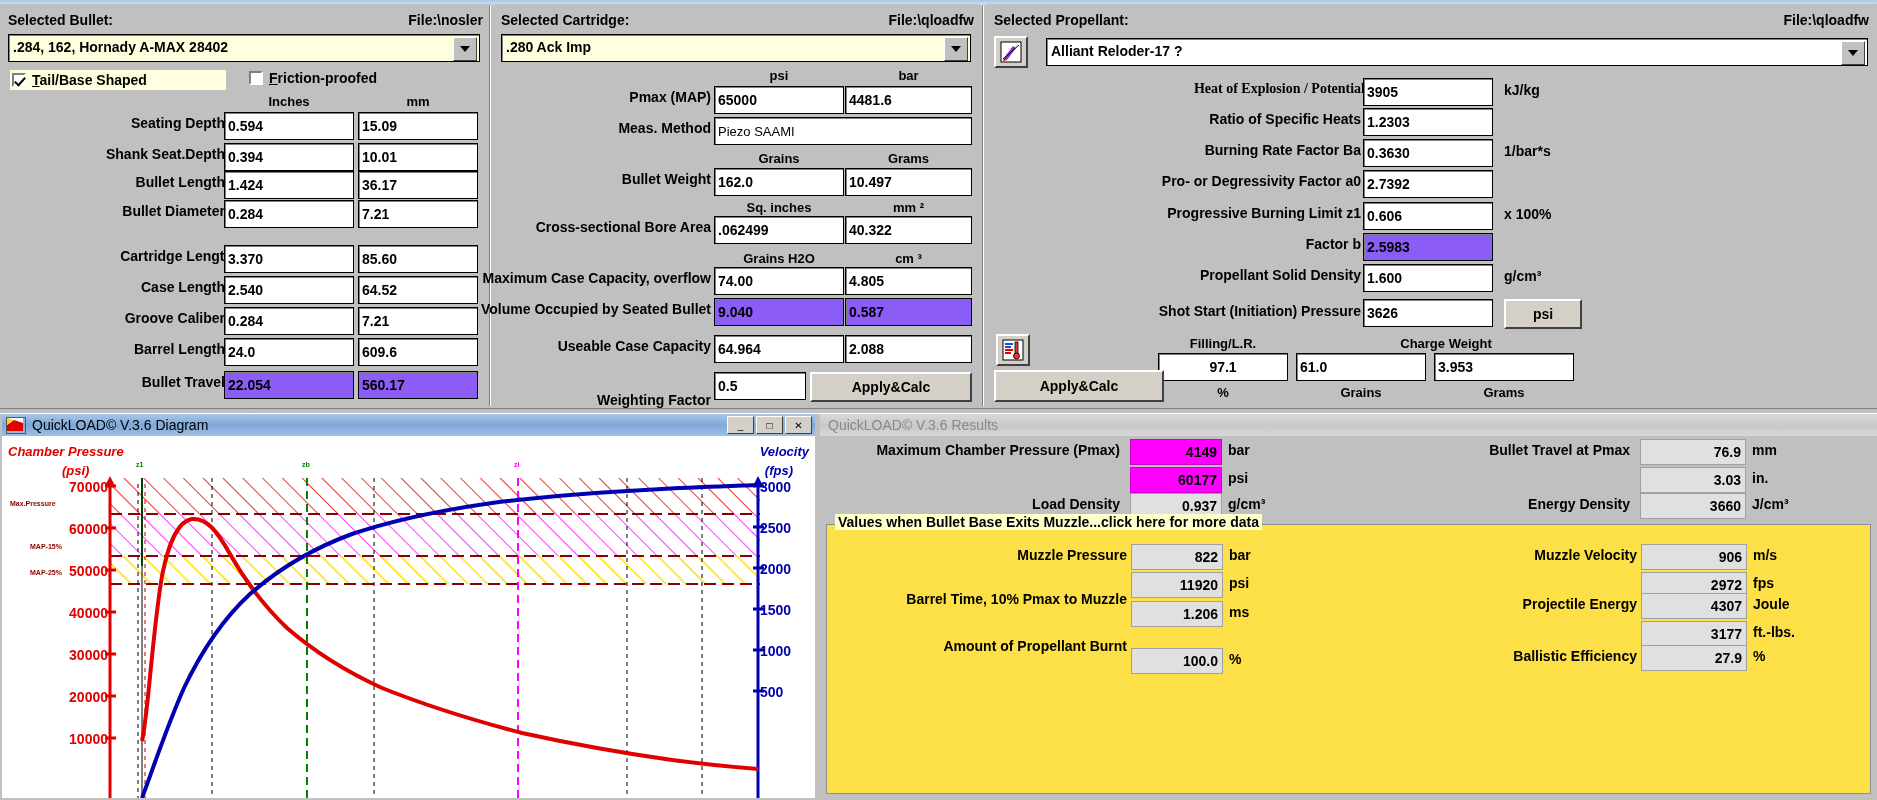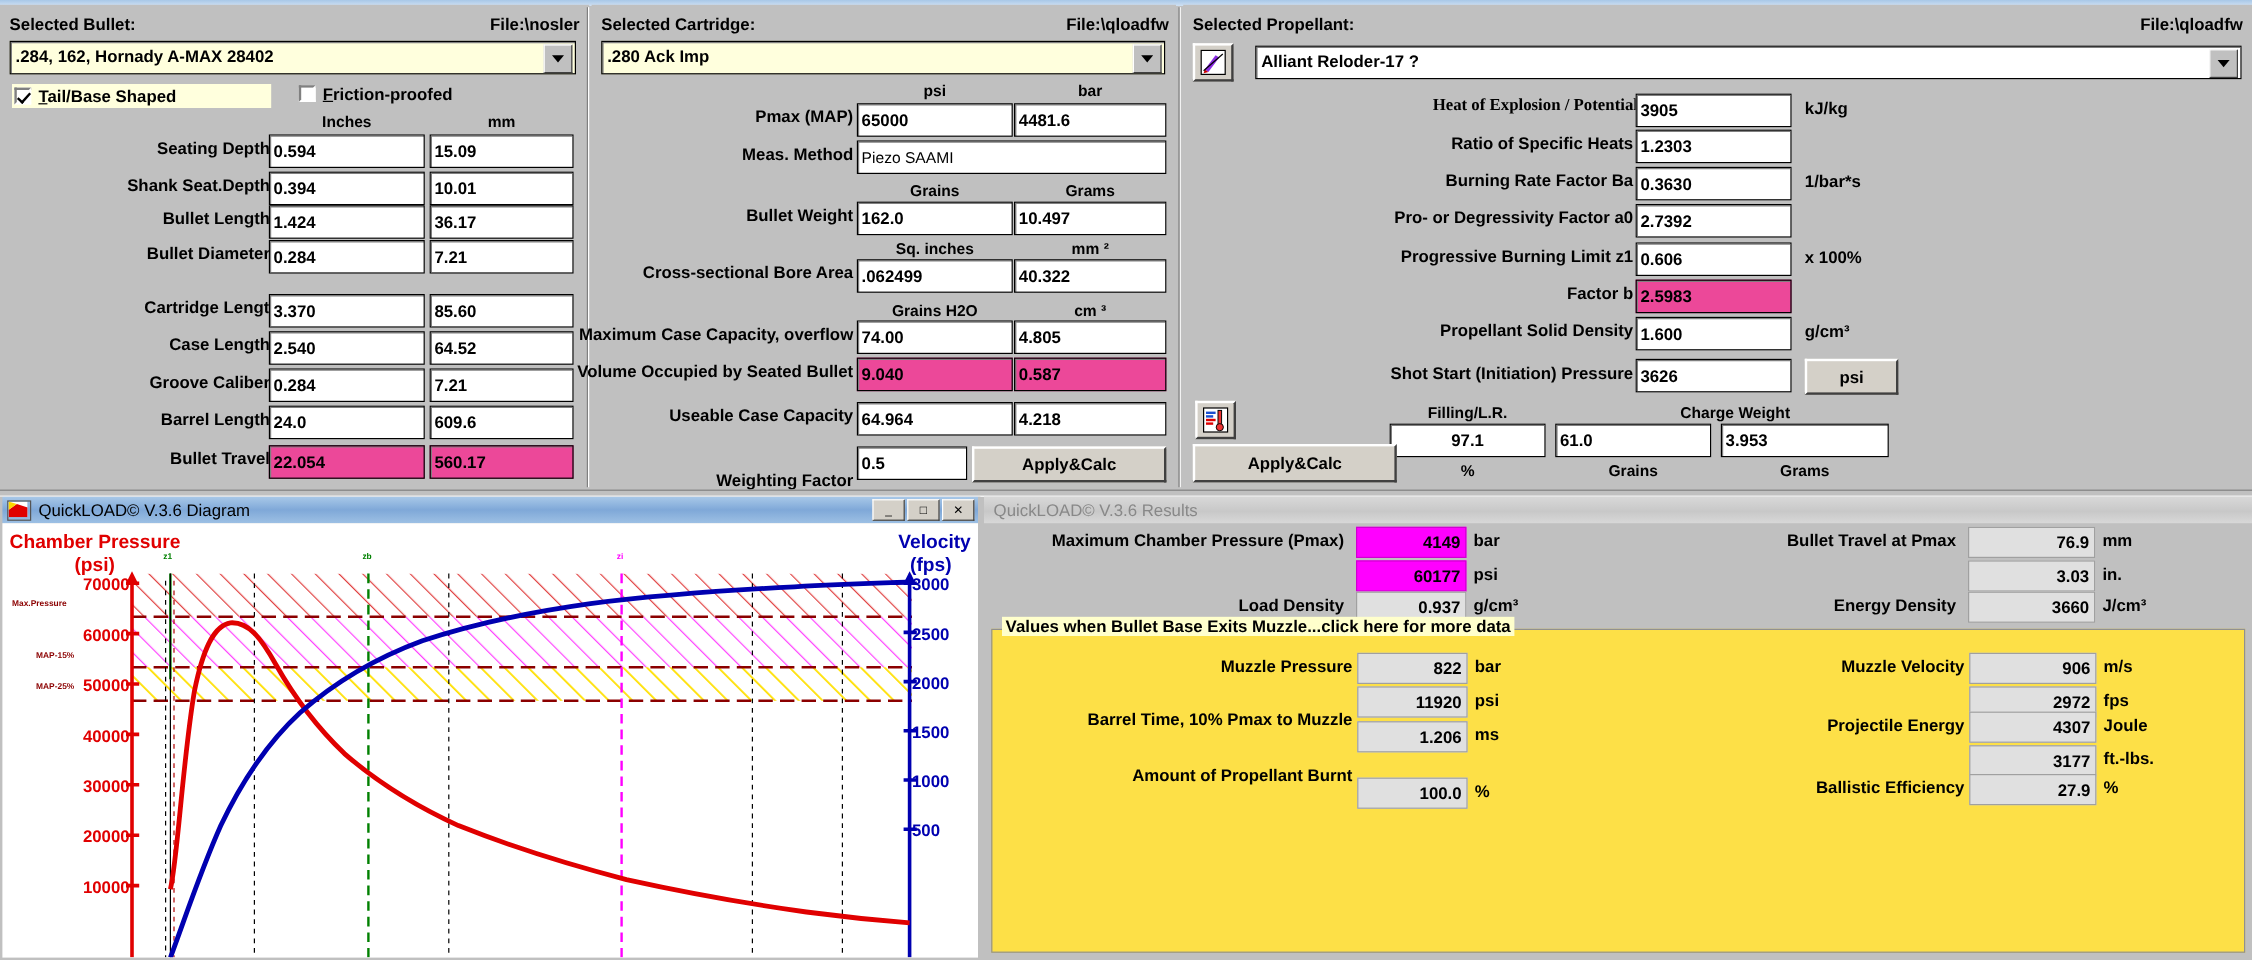--- a/index.html
+++ b/index.html
@@ -13,21 +13,21 @@
   .app{position:relative;width:1877px;height:800px;}
 
   
   .field{
     background:#fff;border:1px solid #000;
     box-shadow:inset 1px 1px 0 #808080;
     font-family:"Liberation Sans",sans-serif;font-size:14px;font-weight:bold;
     padding:1px 3px;box-sizing:border-box;height:28px;line-height:25px;
     white-space:nowrap;overflow:hidden;
   }
-  .field.ro{background:#ec4899;}
+  .field.ro{background:#8b5cf6;}
   .field.thin{font-weight:normal;font-size:13px;}
   .lbl{font-weight:bold;font-size:14px;white-space:nowrap;}
   .unit{font-weight:bold;font-size:14px;white-space:nowrap;}
   .hdr{font-weight:bold;font-size:13px;text-align:center;white-space:nowrap;}
   .panel{
     position:absolute;background:#c0c0c0;
     border-left:2px solid #fff;border-top:2px solid #fff;
     border-right:2px solid #808080;border-bottom:2px solid #808080;
   }
   .sep{position:absolute;width:0;border-left:1px solid #808080;border-right:1px solid #fff;}
@@ -89,21 +89,21 @@
     border-right:1px solid #404040;border-bottom:1px solid #404040;
     display:flex;align-items:center;justify-content:center;font-size:10px;
     box-sizing:border-box;
   }
   .qlicon{width:18px;height:15px;flex:none;position:relative;overflow:hidden;border:1px solid #555;}
 
   
   #diagram-window{position:absolute;left:0;top:414px;width:817px;height:386px;
     background:#c0c0c0;border:2px solid #c0c0c0;border-top:none;box-sizing:border-box;}
   #plot{position:absolute;left:0;top:22px;width:813px;height:362px;background:#fff;overflow:hidden;}
-  .axlabel{position:absolute;font-weight:bold;font-size:16px;}
+  .axlabel{position:absolute;font-style:italic;font-weight:bold;font-size:13px;}
   .ytick{position:absolute;font-weight:bold;font-size:14px;color:#e00000;text-align:right;}
   .ytickv{position:absolute;font-weight:bold;font-size:14px;color:#0000b0;text-align:left;}
   .tiny{position:absolute;font-size:7px;font-weight:bold;}
 
   
   #results-window{position:absolute;left:820px;top:414px;width:1057px;height:386px;
     background:#c0c0c0;box-sizing:border-box;}
   .rlbl{position:absolute;font-weight:bold;font-size:14px;text-align:right;white-space:nowrap;}
   .rval{
     position:absolute;height:26px;line-height:24px;box-sizing:border-box;
@@ -253,21 +253,21 @@
 
     <div style="position:absolute;left:0;top:294px;width:487px;height:29px;">
       <div class="lbl" style="position:absolute;right:269px;top:3px;">Volume Occupied by Seated Bullet</div>
       <div class="field ro" style="position:absolute;left:221px;top:0;width:130px;">9.040</div>
       <div class="field ro" style="position:absolute;left:352px;top:0;width:127px;">0.587</div>
     </div>
 
     <div style="position:absolute;left:0;top:331px;width:487px;height:29px;">
       <div class="lbl" style="position:absolute;right:269px;top:3px;">Useable Case Capacity</div>
       <div class="field" style="position:absolute;left:221px;top:0;width:130px;">64.964</div>
-      <div class="field" style="position:absolute;left:352px;top:0;width:127px;">4.218</div>
+      <div class="field" style="position:absolute;left:352px;top:0;width:127px;">2.088</div>
     </div>
 
     <div style="position:absolute;left:0;top:368px;width:487px;height:30px;">
       <div class="lbl" style="position:absolute;right:269px;top:20px;">Weighting Factor</div>
       <div class="field" style="position:absolute;left:221px;top:0;width:92px;">0.5</div>
       <div class="btn" style="left:317px;top:0;width:162px;height:30px;">Apply&amp;Calc</div>
     </div>
   </div>
 
   <div class="sep" style="left:982px;top:6px;height:400px;"></div>

